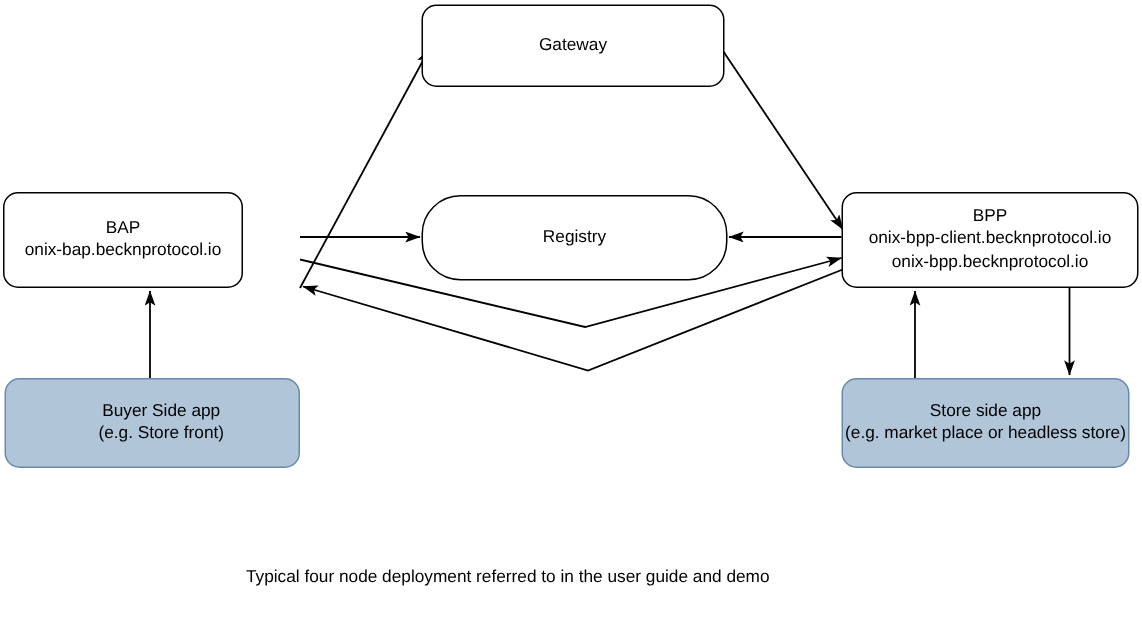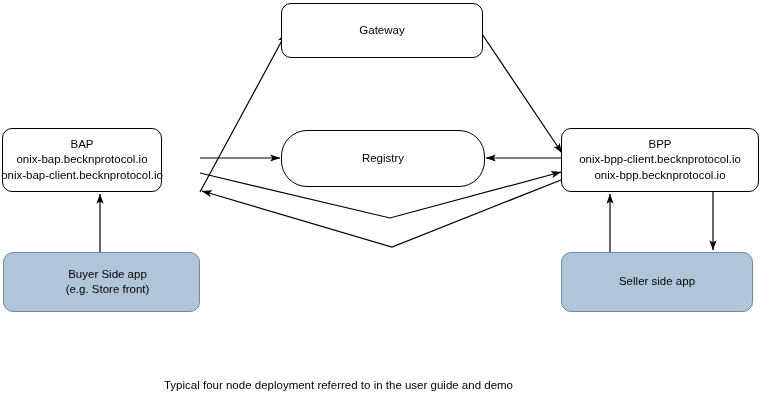--- a/index.html
+++ b/index.html
@@ -86,35 +86,35 @@
   <path d="M 713,192 L 713,250" fill="none" stroke="#000000" stroke-width="1.2" marker-end="url(#arrowhead)"></path>
 </svg>
 
 <div class="node-box node-white" style="left:281px; top:3px; width:202px; height:55px;">
   <span class="node-line">Gateway</span>
 </div>
 
 <div class="node-box node-white" style="left:2px; top:128px; width:160px; height:64px;">
   <span class="node-line">BAP</span>
   <span class="node-line">onix-bap.becknprotocol.io</span>
-  <span class="node-line">onix-bap-client.becknprotocol.io</span>
 </div>
 
 <div class="node-box node-white" style="left:281px; top:130px; width:204px; height:57px;border-radius:26px;">
   <span class="node-line">Registry</span>
 </div>
 
 <div class="node-box node-white" style="left:561px; top:128px; width:198px; height:64px;">
   <span class="node-line">BPP</span>
   <span class="node-line">onix-bpp-client.becknprotocol.io</span>
   <span class="node-line">onix-bpp.becknprotocol.io</span>
 </div>
 
 <div class="node-box node-blue" style="left:3px; top:252px; width:197px; height:60px;padding-left:12px;">
   <span class="node-line">Buyer Side app</span>
   <span class="node-line">(e.g. Store front)</span>
 </div>
 
 <div class="node-box node-blue" style="left:561px; top:252px; width:192px; height:60px;">
-  <span class="node-line">Seller side app</span>
+  <span class="node-line">Store side app</span>
+  <span class="node-line">(e.g. market place or headless store)</span>
 </div>
 
 <div id="caption">Typical four node deployment referred to in the user guide and demo</div>
 
 </body></html>

